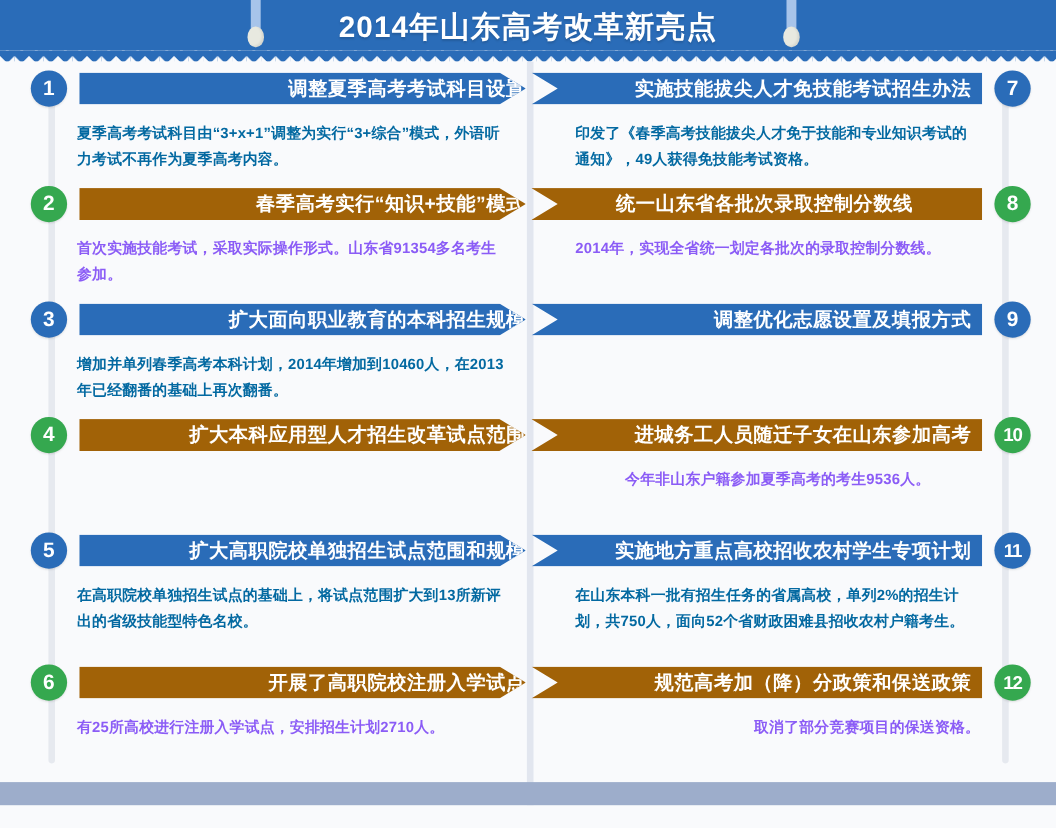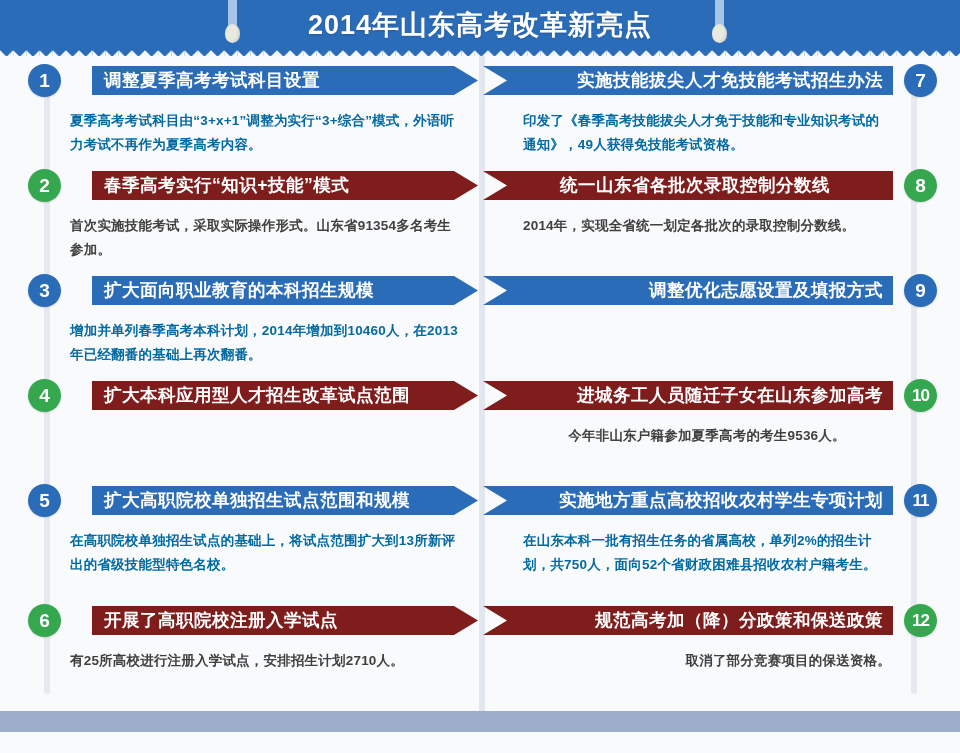--- a/index.html
+++ b/index.html
@@ -149,32 +149,30 @@
     top: 2px;
     height: 29px;
     line-height: 29px;
     color: #ffffff;
     font-size: 17.5px;
     font-weight: bold;
     letter-spacing: 0.5px;
     box-sizing: border-box;
   }
   .banner.blue  { background: #2a6cb8; }
-  .banner.green { background: #7f1d1d; }
+  .banner.green { background: #a16207; }
 
   
   .item-left .badge  { left: 20px; }
   .item-left .banner {
     left: 64px;
     right: 0;
-    padding-left: 12px;
-    text-align: left;
+    text-align: right;
     clip-path: polygon(0 0, calc(100% - 24px) 0, 100% 50%, calc(100% - 24px) 100%, 0 100%,
                        0 100%, 0 0);
-    margin-left: 20px;
     -webkit-clip-path: polygon(0 0, calc(100% - 24px) 0, 100% 50%, calc(100% - 24px) 100%, 0 100%);
   }
 
   
   .item-right .badge  { right: 16px; }
   .item-right .banner {
     left: 0;
     right: 60px;
     padding-left: 34px;
     padding-right: 10px;
@@ -186,21 +184,21 @@
   .item-right .banner.right  { text-align: right; }
 
   .body-text {
     margin: 12px 0 0 0;
     color: #0369a1;
     font-size: 13.5px;
     font-weight: bold;
     line-height: 24px;
     letter-spacing: 0.2px;
   }
-  .body-text.green { color: #404040; }
+  .body-text.green { color: #8b5cf6; }
   .body-text.center { text-align: center; }
   .body-text.right { text-align: right; }
 
   .item-left .body-text  { padding-left: 62px; padding-right: 18px; }
   .item-right .body-text { padding-left: 40px; padding-right: 62px; }
 
   
   .footer-bar {
     position: absolute;
     left: 0;

